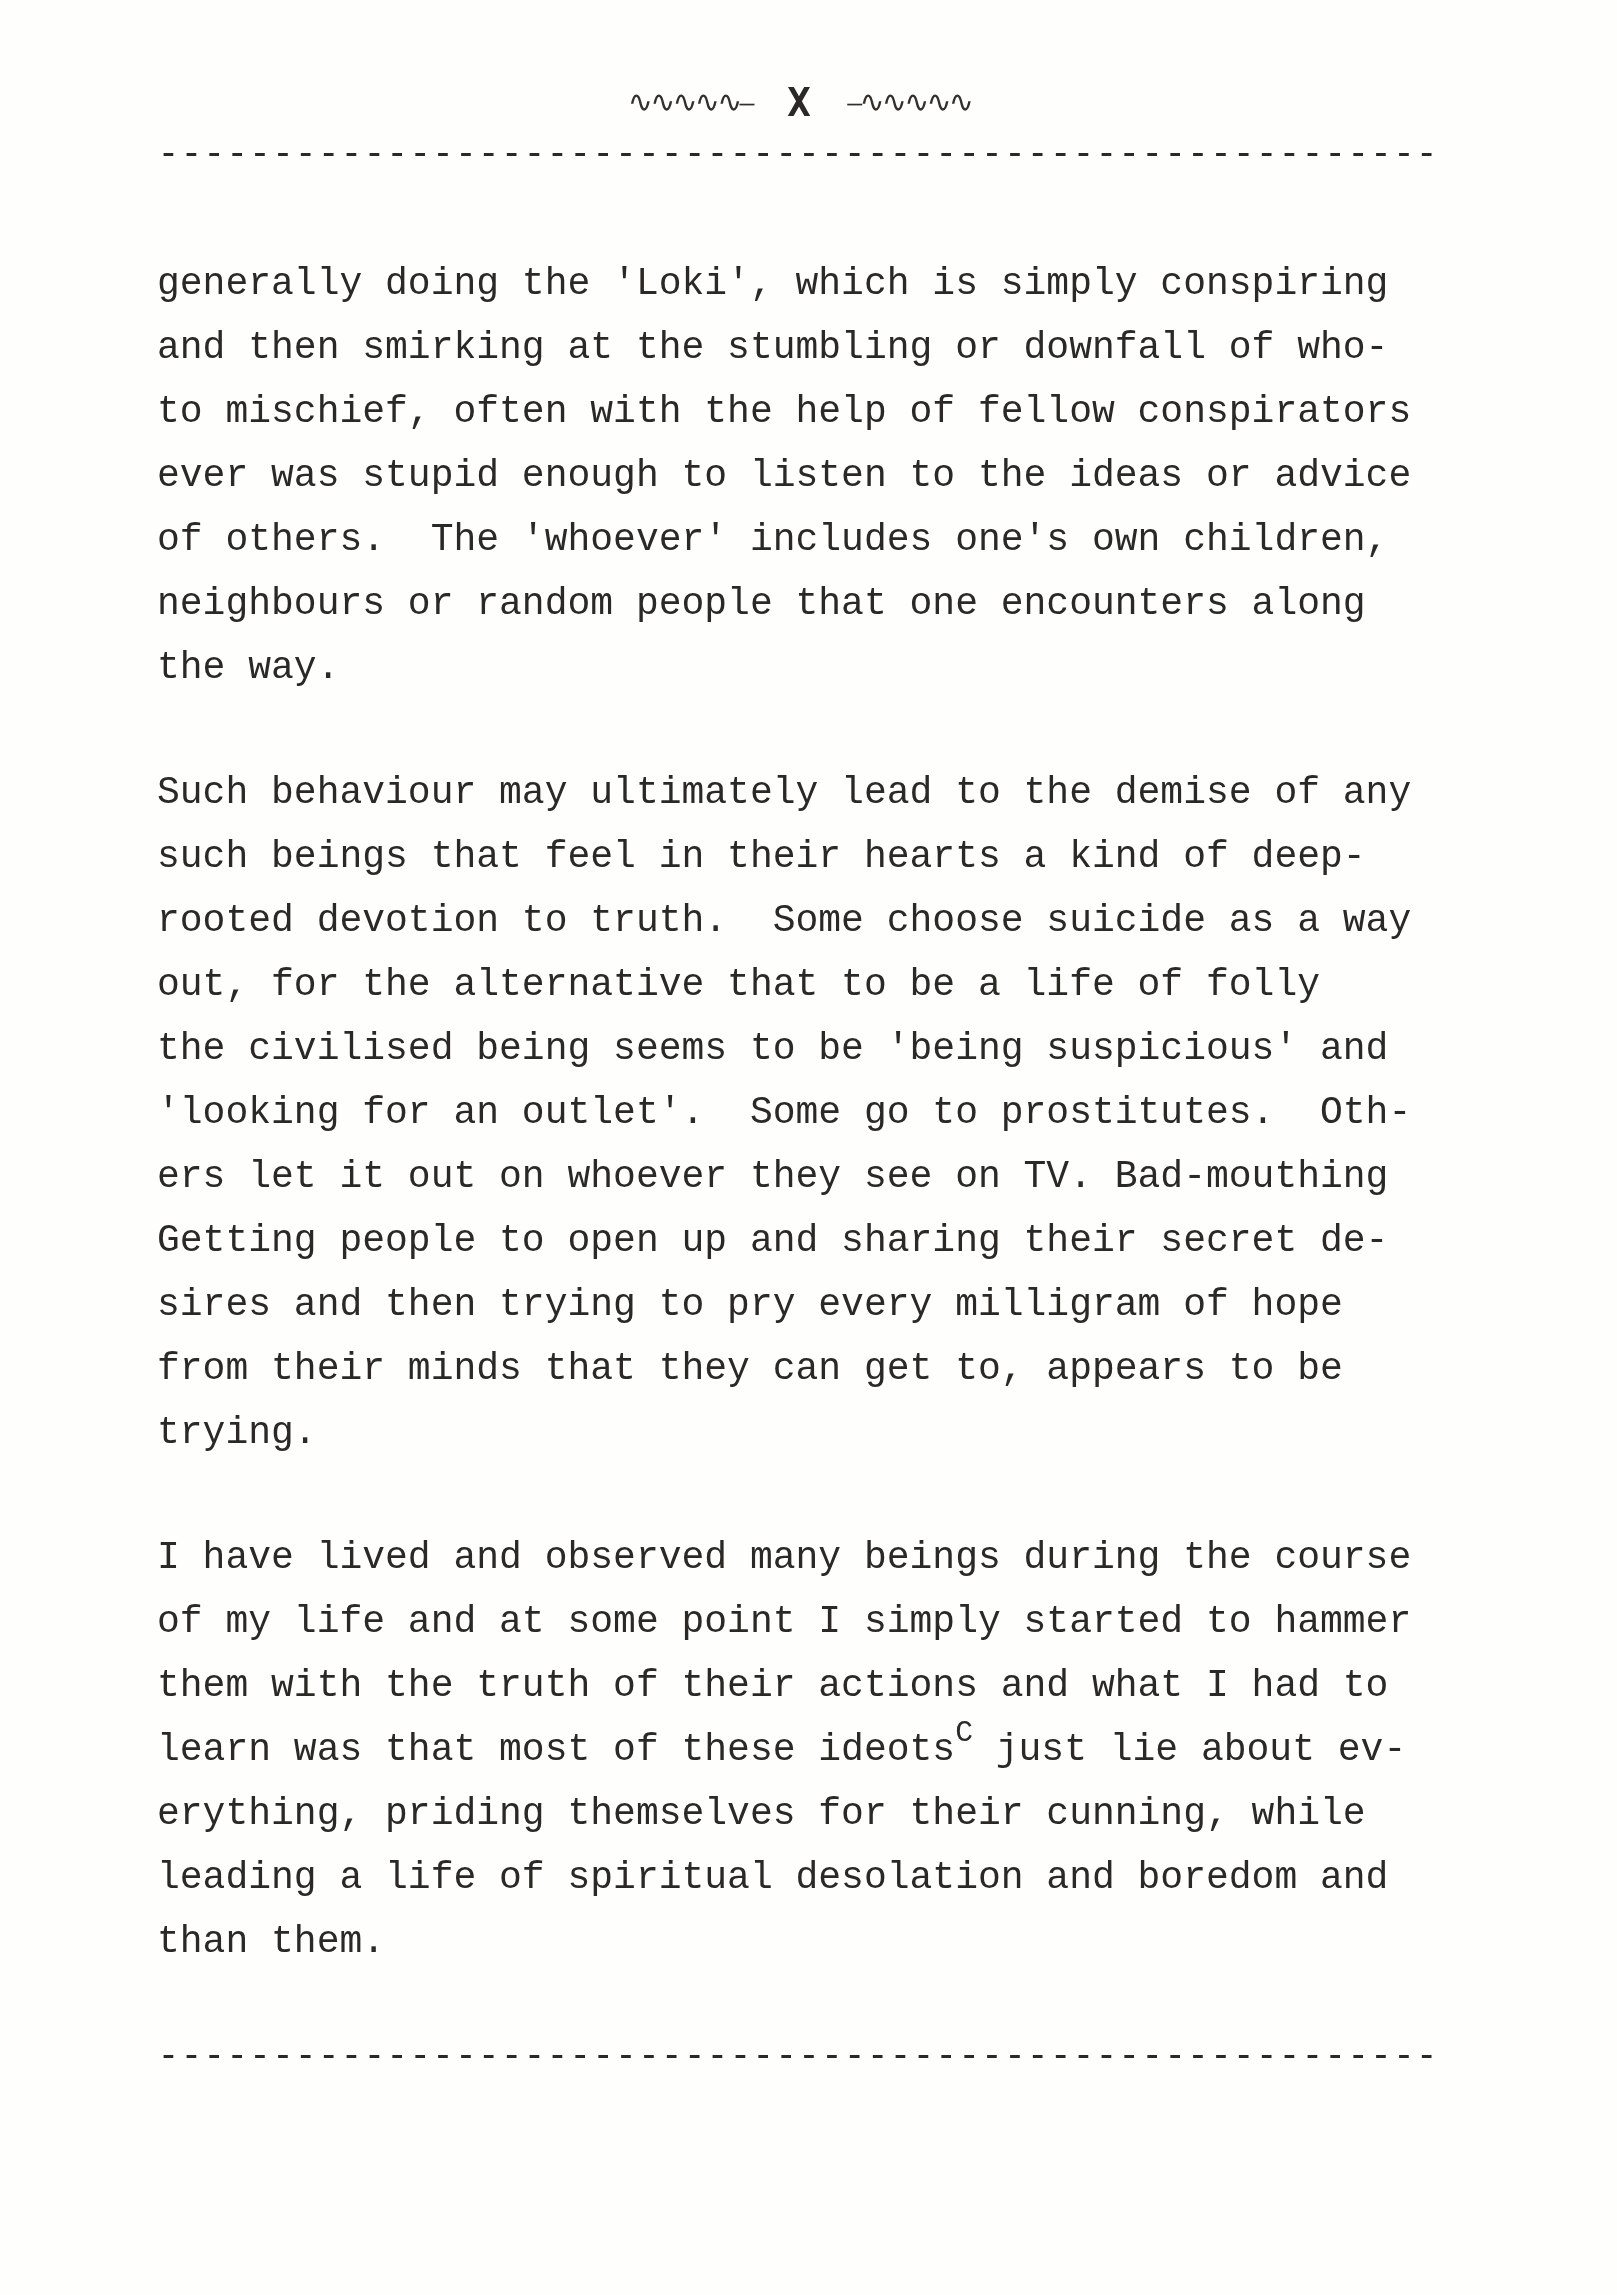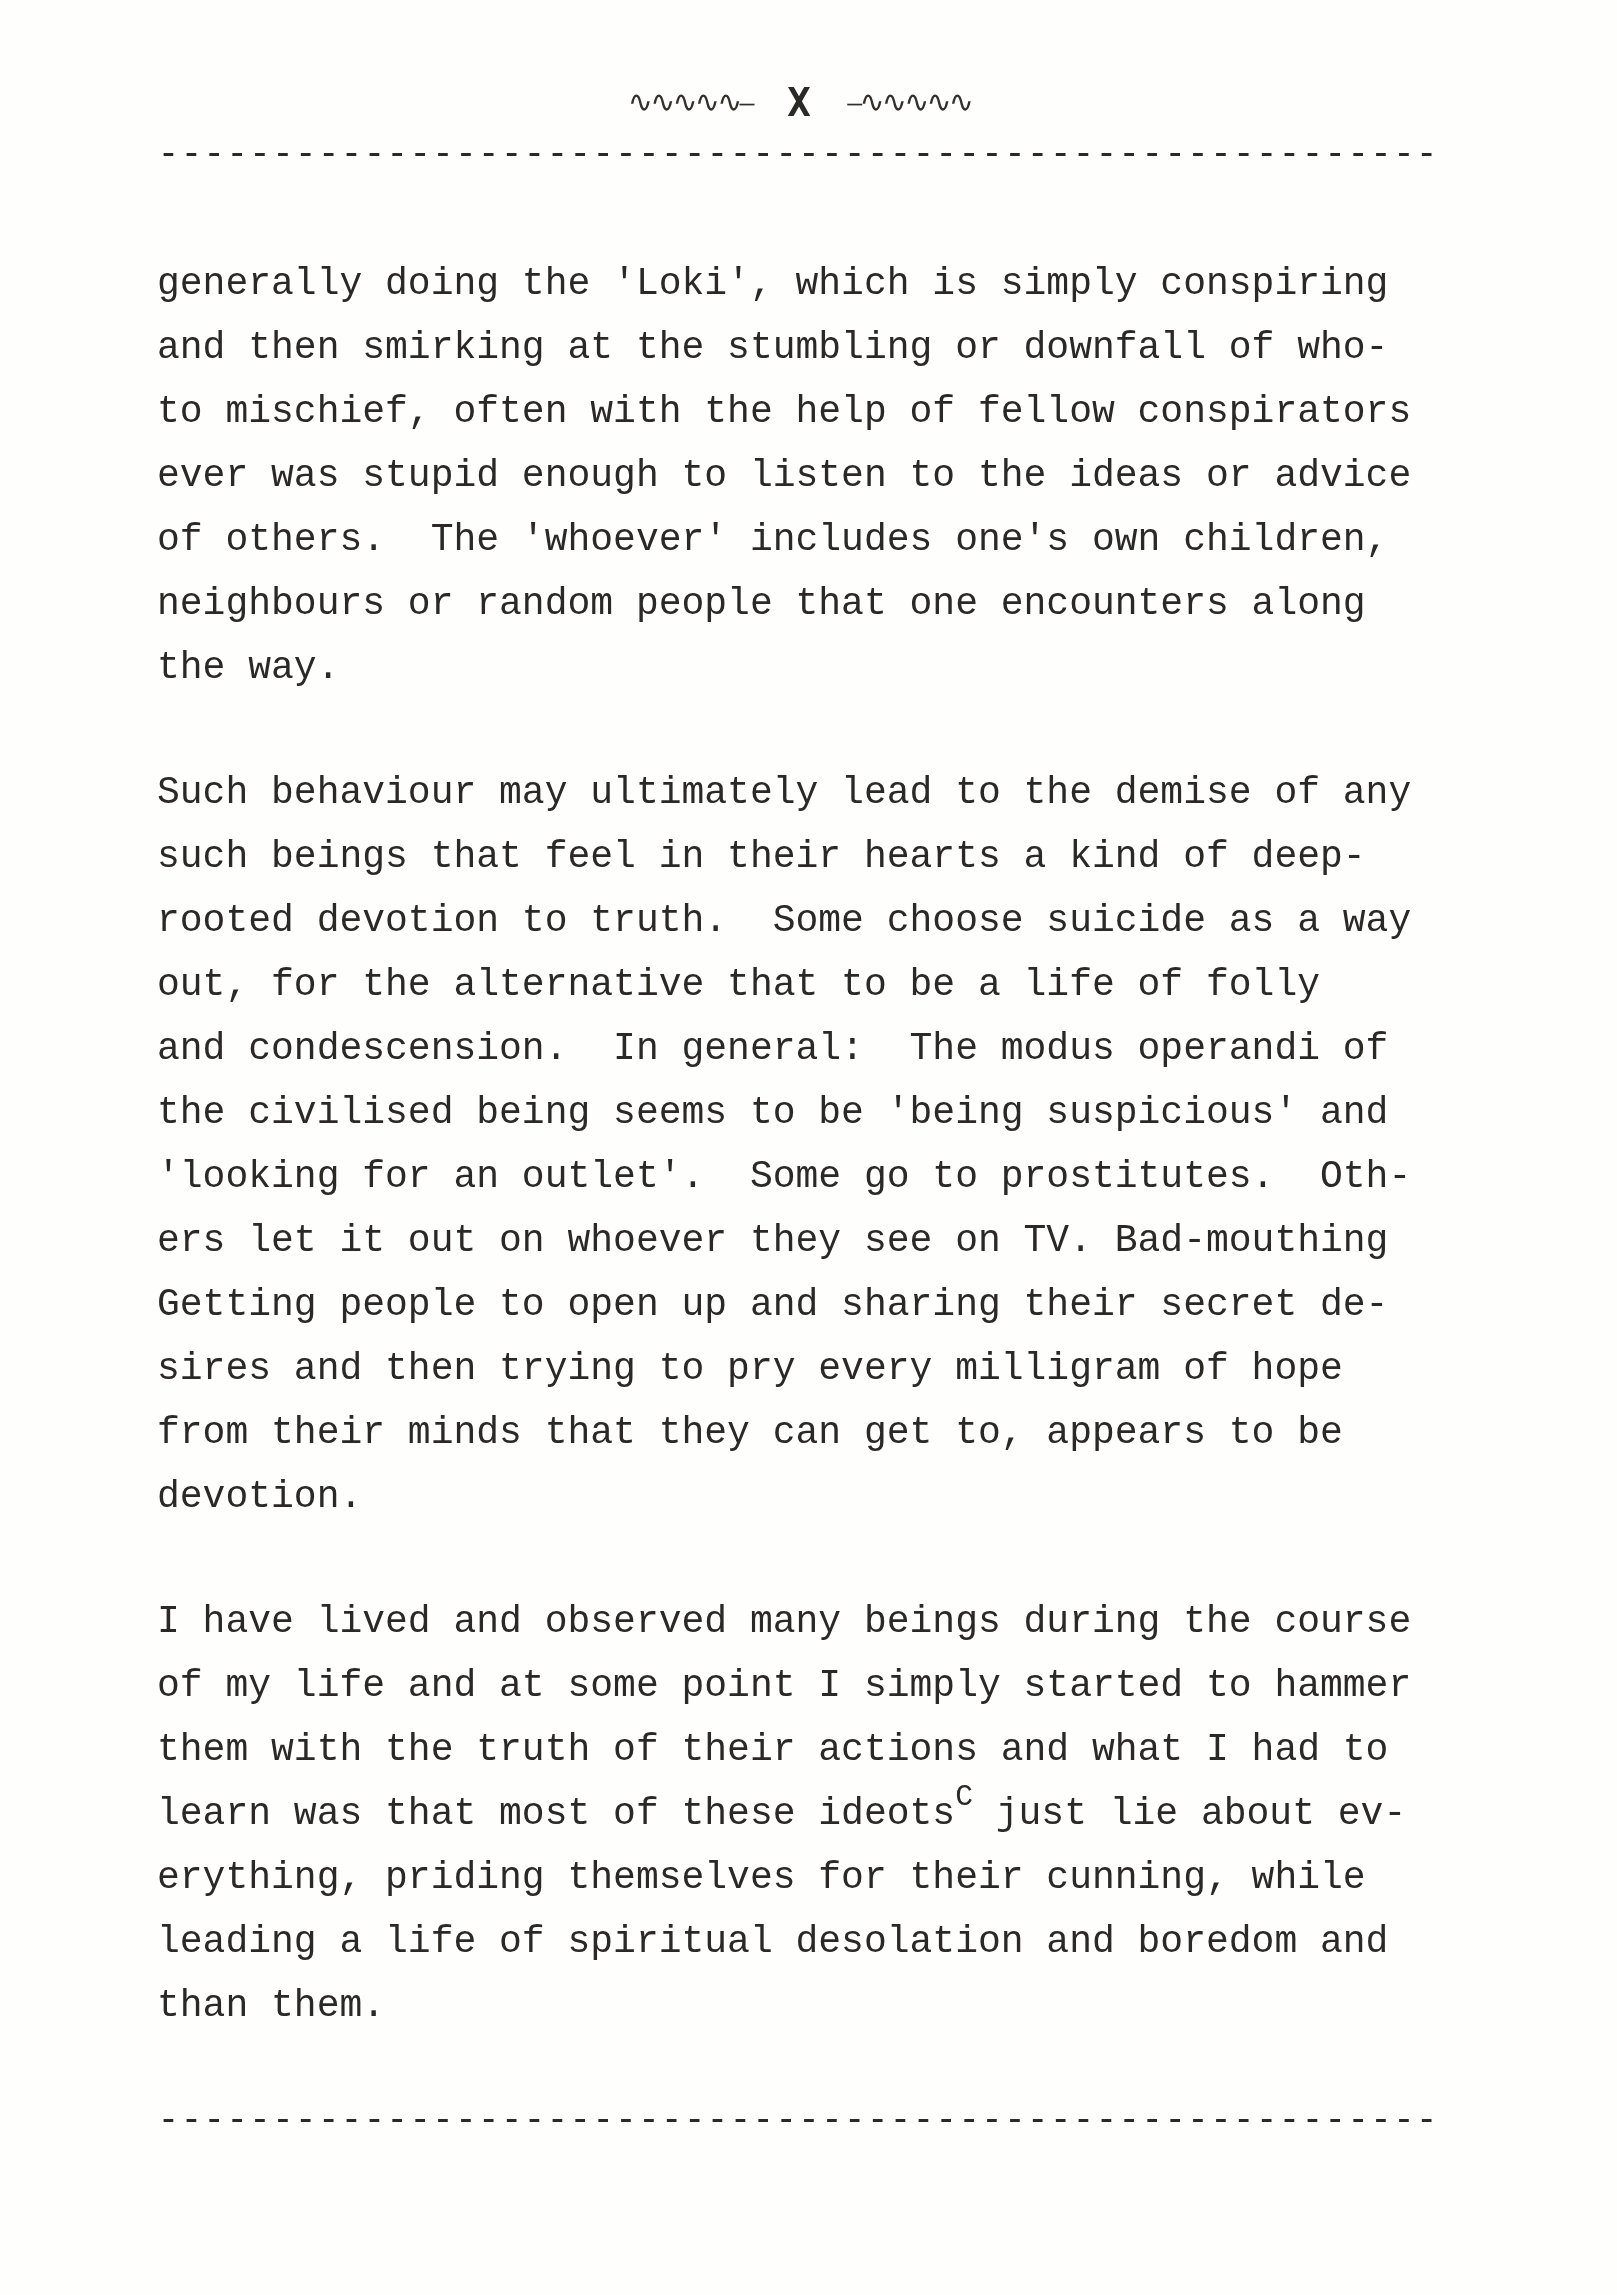--- a/index.html
+++ b/index.html
@@ -90,28 +90,27 @@
         <div class="line">ever was stupid enough to listen to the ideas or advice</div>
         <div class="line">of others.  The 'whoever' includes one's own children,</div>
         <div class="line">neighbours or random people that one encounters along</div>
         <div class="line">the way.</div>
       </div>
       <div class="paragraph">
         <div class="line">Such behaviour may ultimately lead to the demise of any</div>
         <div class="line">such beings that feel in their hearts a kind of deep-</div>
         <div class="line">rooted devotion to truth.  Some choose suicide as a way</div>
         <div class="line">out, for the alternative that to be a life of folly</div>
-        <div class="line">and condescension.  In general:  The modus operandi of</div>
         <div class="line">the civilised being seems to be 'being suspicious' and</div>
         <div class="line">'looking for an outlet'.  Some go to prostitutes.  Oth-</div>
         <div class="line">ers let it out on whoever they see on TV. Bad-mouthing</div>
         <div class="line">Getting people to open up and sharing their secret de-</div>
         <div class="line">sires and then trying to pry every milligram of hope</div>
         <div class="line">from their minds that they can get to, appears to be</div>
-        <div class="line">devotion.</div>
+        <div class="line">trying.</div>
       </div>
       <div class="paragraph">
         <div class="line">I have lived and observed many beings during the course</div>
         <div class="line">of my life and at some point I simply started to hammer</div>
         <div class="line">them with the truth of their actions and what I had to</div>
         <div class="line"><span>learn was that most of these ideots</span><sup>C</sup><span> just lie about ev-</span></div>
         <div class="line">erything, priding themselves for their cunning, while</div>
         <div class="line">leading a life of spiritual desolation and boredom and</div>
         <div class="line">than them.</div>
       </div>

